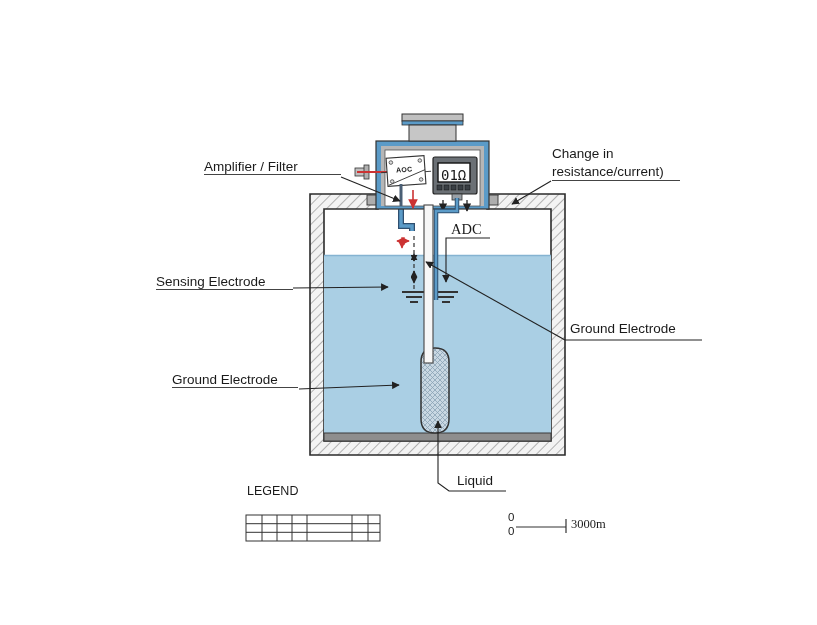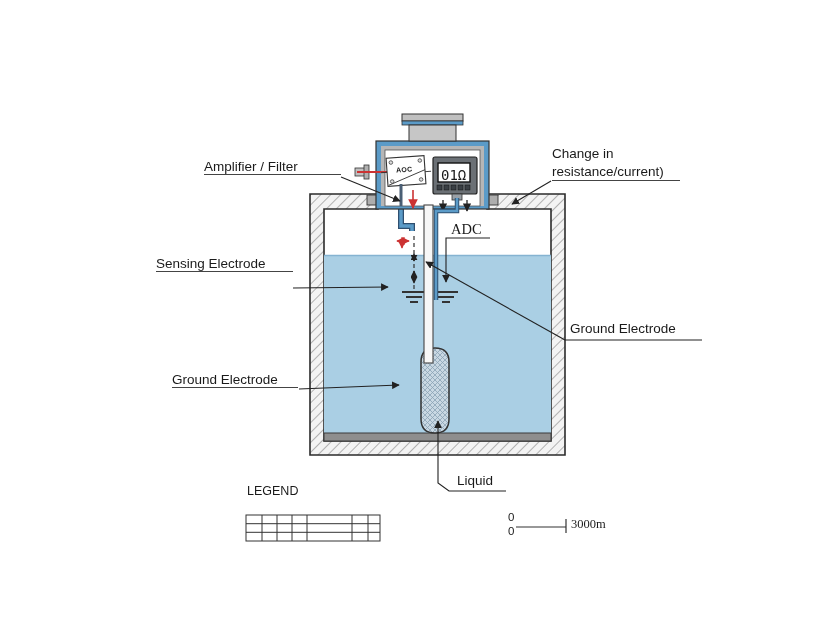--- a/index.html
+++ b/index.html
@@ -4,21 +4,21 @@
 <style>
   html,body{margin:0;padding:0;background:#ffffff;}
   #stage{position:relative;width:817px;height:625px;background:#ffffff;overflow:hidden;
          font-family:"Liberation Sans",sans-serif;color:#1a1a1a;}
   svg{position:absolute;left:0;top:0;}
   .lbl{position:absolute;font-size:13.5px;white-space:nowrap;color:#1a1a1a;}
   .ul{border-bottom:1.2px solid #444;}
   .lbl-amplifier{left:204px;top:159px;width:137px;}
   .lbl-change{left:552px;top:145px;width:128px;line-height:17.5px;}
   .lbl-adc{left:451px;top:221px;font-size:14.5px;font-family:Liberation Serif, serif;}
-  .lbl-sensing{left:156px;top:256px;width:137px;}
+  .lbl-sensing{left:156px;top:274px;width:137px;}
   .lbl-ground-left{left:172px;top:372px;width:126px;}
   .lbl-ground-right{left:570px;top:321px;}
   .lbl-liquid{left:457px;top:473px;text-align:center;}
   .lbl-legend{left:247px;top:484px;font-size:12.5px;}
   .lbl-zero-top{left:508px;top:511px;font-size:11.5px;}
   .lbl-zero-bottom{left:508px;top:525px;font-size:11.5px;}
   .lbl-scale{left:571px;top:517px;font-size:12.5px;font-family:Liberation Serif, serif;}
   .lbl-aoc{left:396px;top:166px;font-size:7px;font-weight:bold;letter-spacing:.3px;transform:rotate(-4deg);}
   .lbl-reading{left:441px;top:167px;width:29px;font-size:14px;
                font-family:"DejaVu Sans Mono",monospace;}

